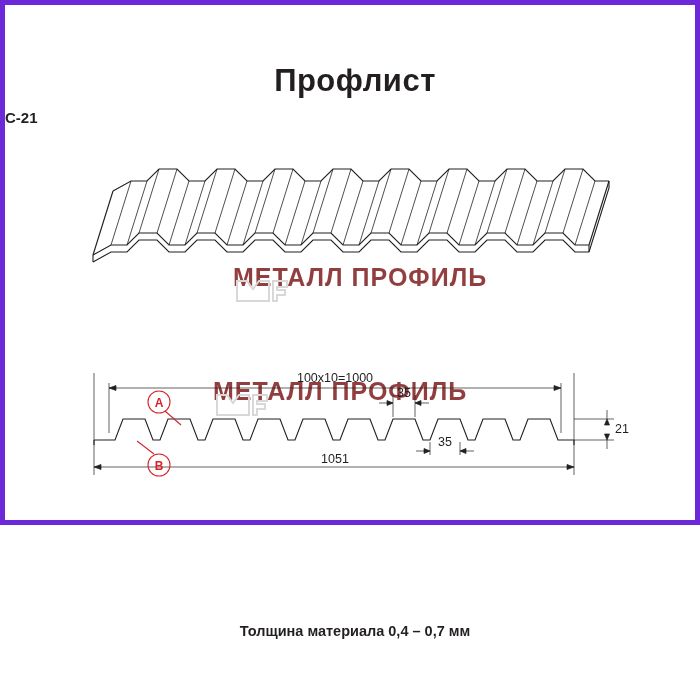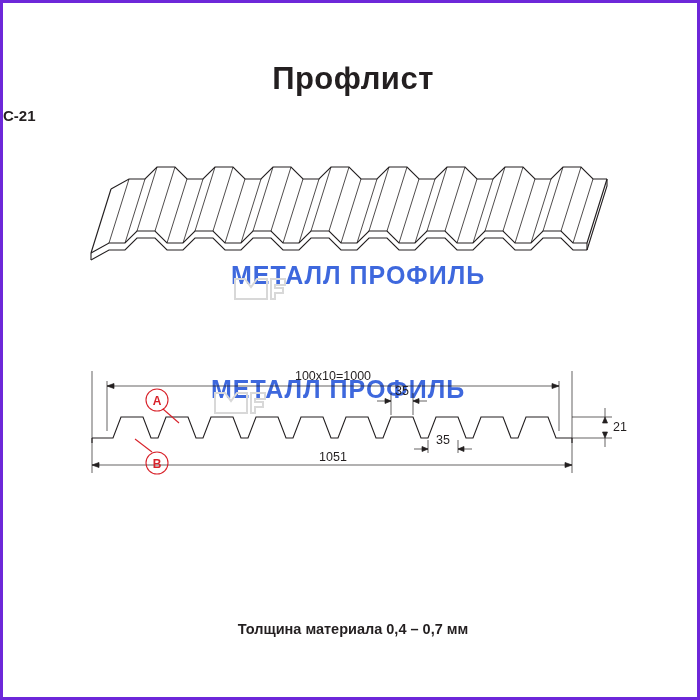--- a/index.html
+++ b/index.html
@@ -11,23 +11,23 @@
     width: 700px;
     height: 700px;
     font-family: "Liberation Sans", sans-serif;
     color: #231f20;
     position: relative;
     overflow: hidden;
   }
   .page {
     position: relative;
     width: 700px;
-    height: 700px;
+    height: 525px;
     box-sizing: border-box;
-    border: 3px solid #6d28d9;
+    border: 5px solid #6d28d9;
   }
   .title {
     position: absolute;
     top: 58px;
     left: 0;
     width: 700px;
     text-align: center;
     font-size: 31px;
     font-weight: bold;
     letter-spacing: 0.5px;
@@ -63,21 +63,21 @@
   .draw-wrap {
     position: absolute;
     top: 350px;
     left: 44px;
     width: 590px;
     height: 150px;
   }
   .watermark {
     position: absolute;
     pointer-events: none;
-    color: #1d4ed8;
+    color: #7f1d1d;
     font-weight: bold;
     font-size: 25px;
     letter-spacing: 1px;
     opacity: 0.85;
     white-space: nowrap;
     text-align: center;
   }
   .wm1 { top: 258px; left: 228px; }
   .wm2 { top: 372px; left: 208px; }
   .wm-logo {

